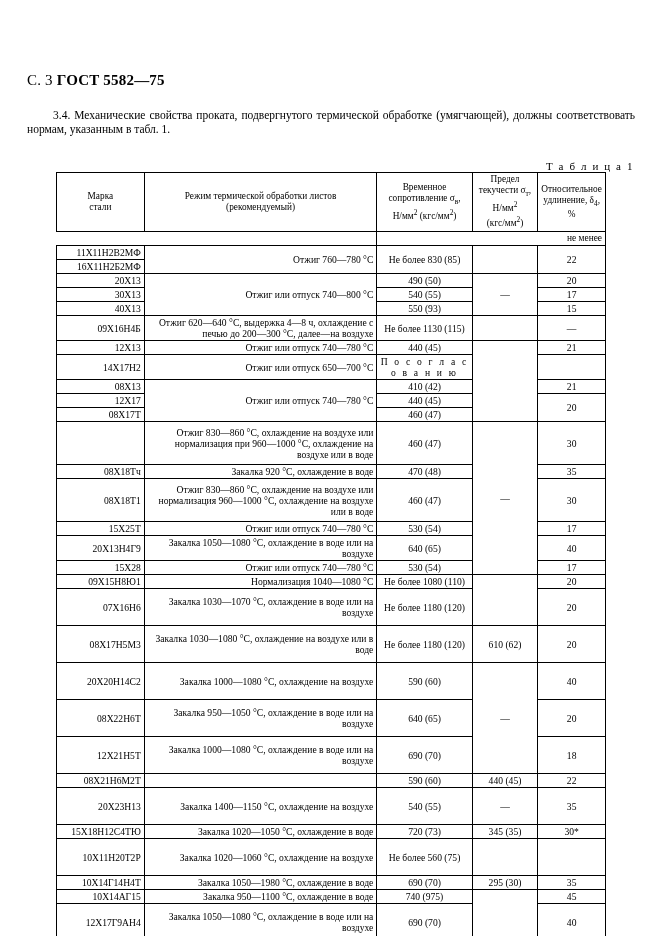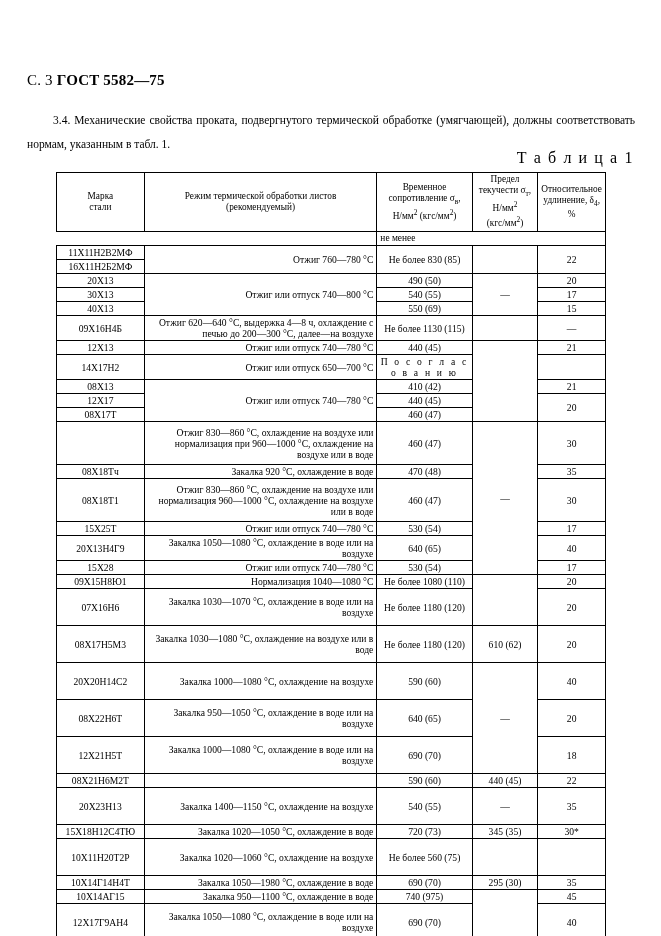--- a/index.html
+++ b/index.html
@@ -20,28 +20,28 @@
     left:27px;top:72px;
     font-size:15px;
     font-weight:bold;
     letter-spacing:0.2px;
   }
   .header .pg{font-weight:normal;}
   .intro{
     position:absolute;
     left:27px;top:108px;width:608px;
     font-size:11.5px;
-    line-height:24px;
+    line-height:14px;
     text-align:justify;
   }
   .intro .ind{display:inline-block;width:26px;}
   .tbl-caption{
     position:absolute;
-    right:27px;top:149px;
-    font-size:16px;
+    right:27px;top:160px;
+    font-size:11px;
     letter-spacing:1.6px;
   }
   table.main{
     position:absolute;
     left:56px;top:172px;
     border-collapse:collapse;
     width:550px;
     font-size:9.6px;
     line-height:11px;
   }
@@ -58,30 +58,30 @@
     padding:4px 2px;
   }
   .c-mark{width:88px;}
   .c-regime{width:236px;}
   .c-vs{width:96px;}
   .c-yt{width:66px;}
   .c-el{width:64px;}
   .cen{text-align:center;}
   .lft{text-align:right;padding-left:4px;}
   .nm{
-    text-align:left;
+    text-align:right;
     font-size:9.4px;
     padding:2px 0;
     font-family:Liberation Serif, serif;
   }
   .sub{font-size:7.4px;vertical-align:sub;}
   .sup{font-size:7.4px;vertical-align:super;}
   .spaced{letter-spacing:2.2px;}
   .mark-cell{
-    text-align:center;
+    text-align:right;
     padding-left:4px;
     white-space:nowrap;
   }
 </style>
 </head>
 <body>
 
 <div class="page">
 
   <div class="header">
@@ -136,21 +136,21 @@
         <td class="cen" rowspan="3">—</td>
         <td class="cen">20</td>
       </tr>
       <tr>
         <td class="mark-cell">30Х13</td>
         <td class="cen">540 (55)</td>
         <td class="cen">17</td>
       </tr>
       <tr>
         <td class="mark-cell">40Х13</td>
-        <td class="cen">550 (69)</td>
+        <td class="cen">550 (93)</td>
         <td class="cen">15</td>
       </tr>
 
       <tr>
         <td class="mark-cell">09Х16Н4Б</td>
         <td class="lft">Отжиг 620—640 °С, выдержка 4—8 ч, охлаждение с печью до 200—300 °С, далее—на воздухе</td>
         <td class="cen">Не более 1130 (115)</td>
         <td class="cen"></td>
         <td class="cen">—</td>
       </tr>

